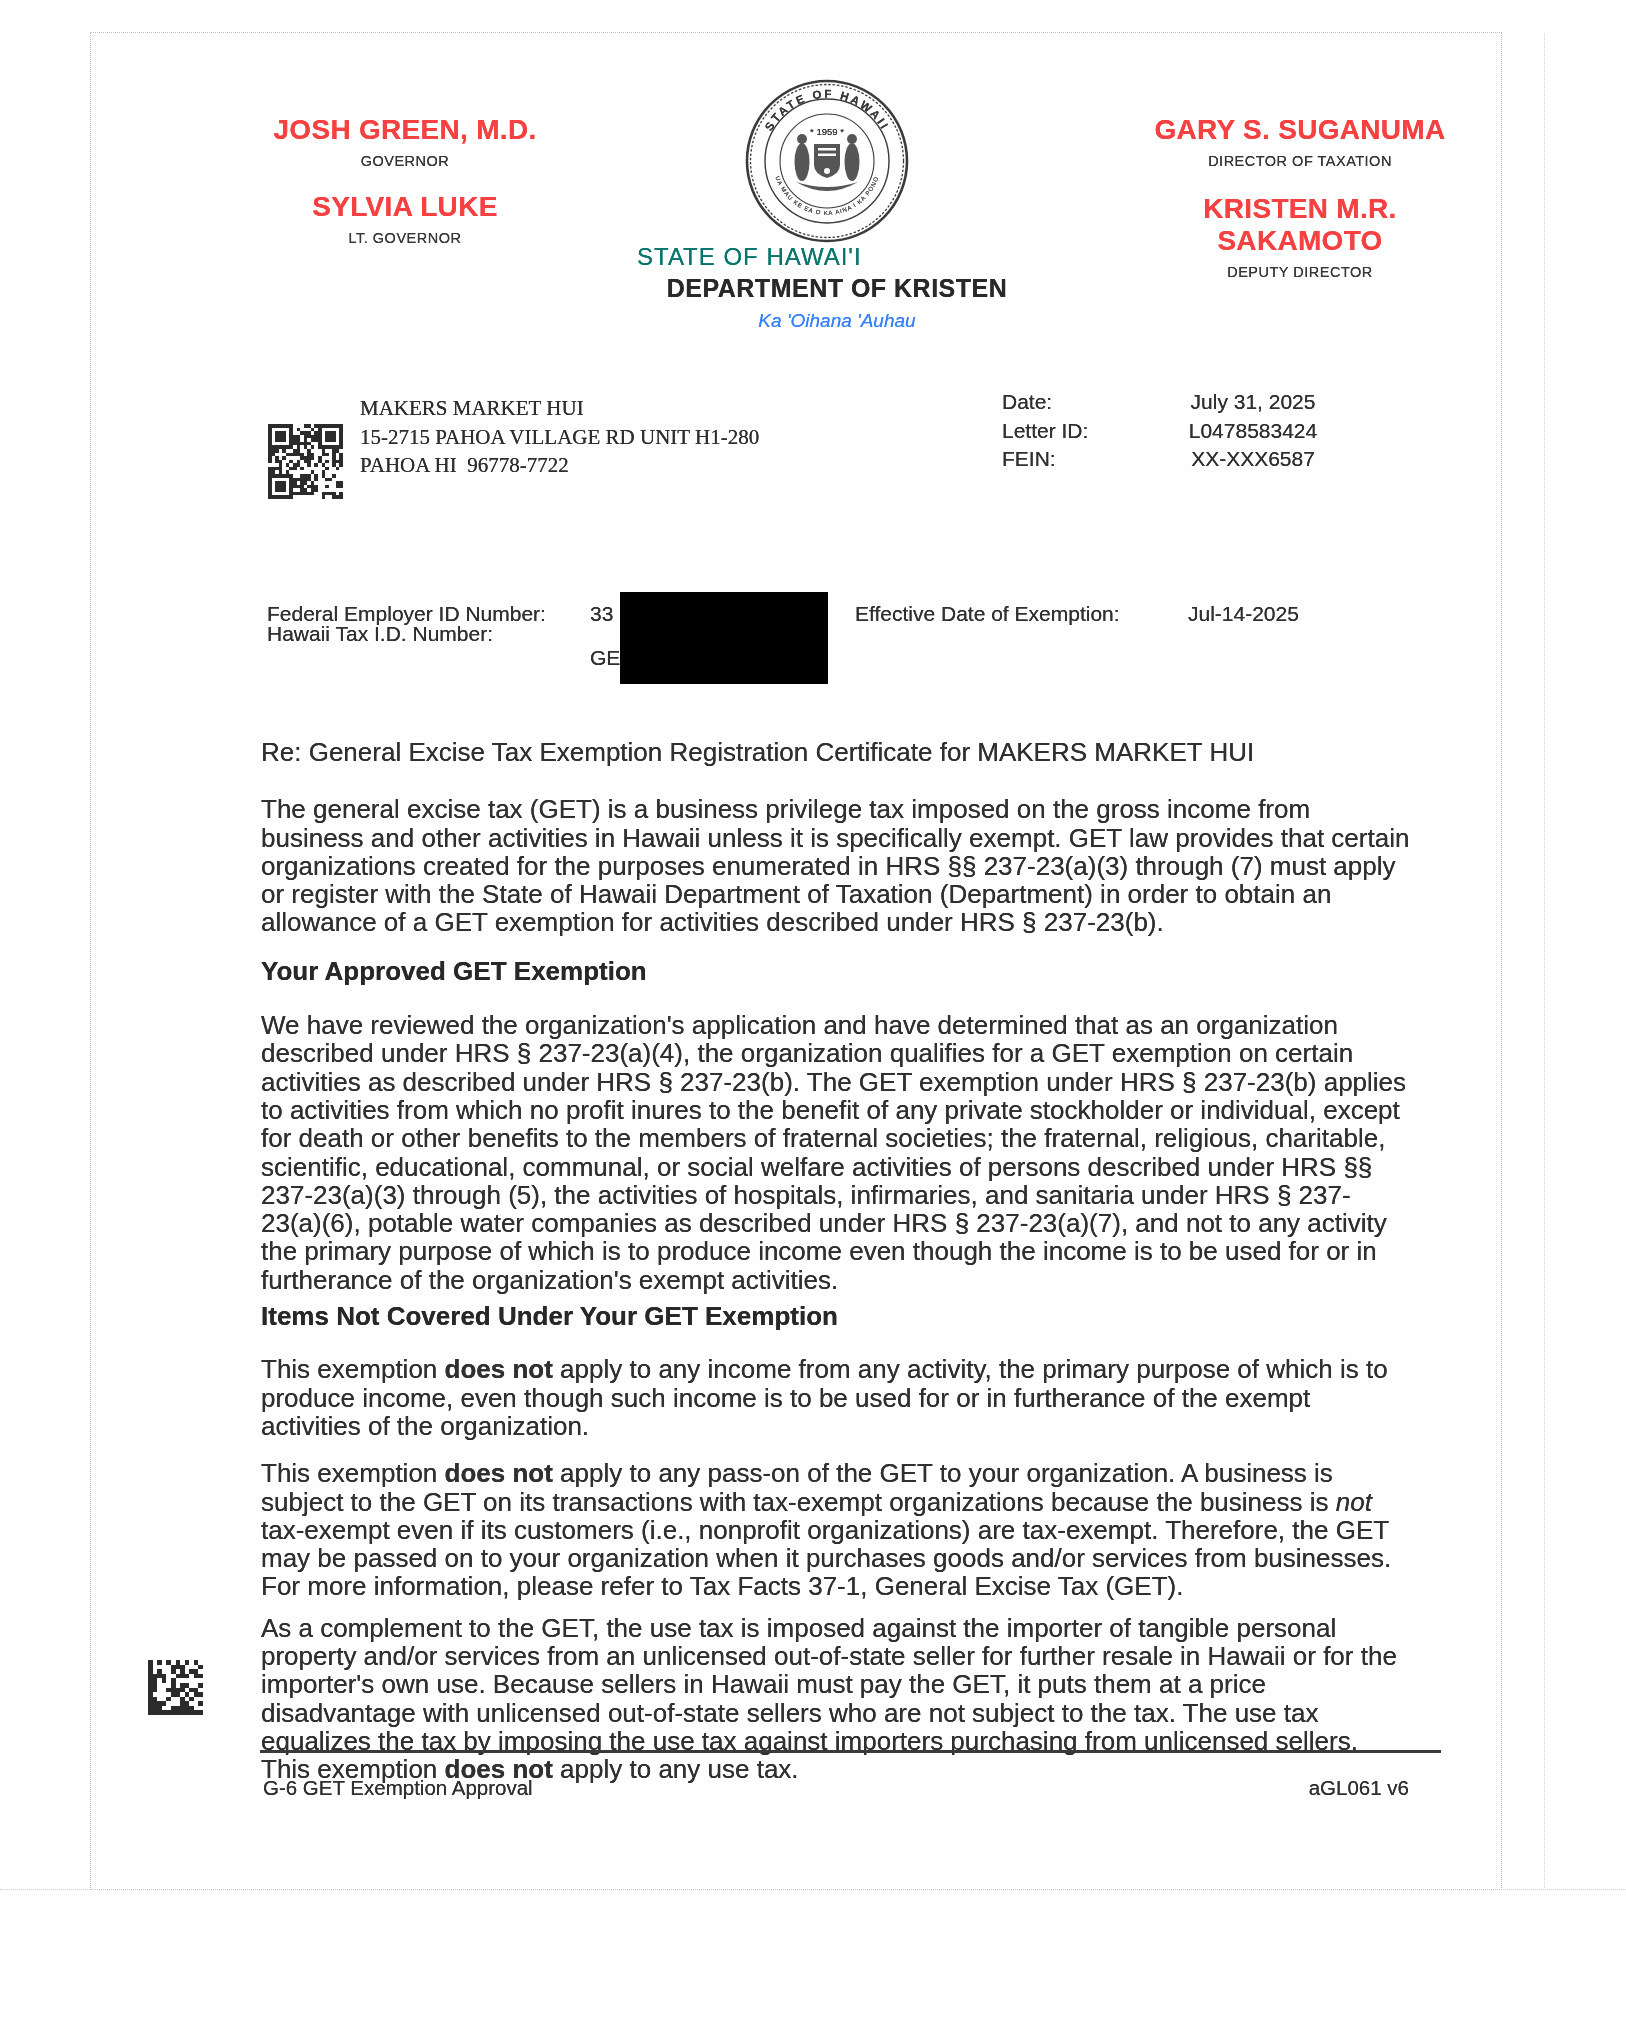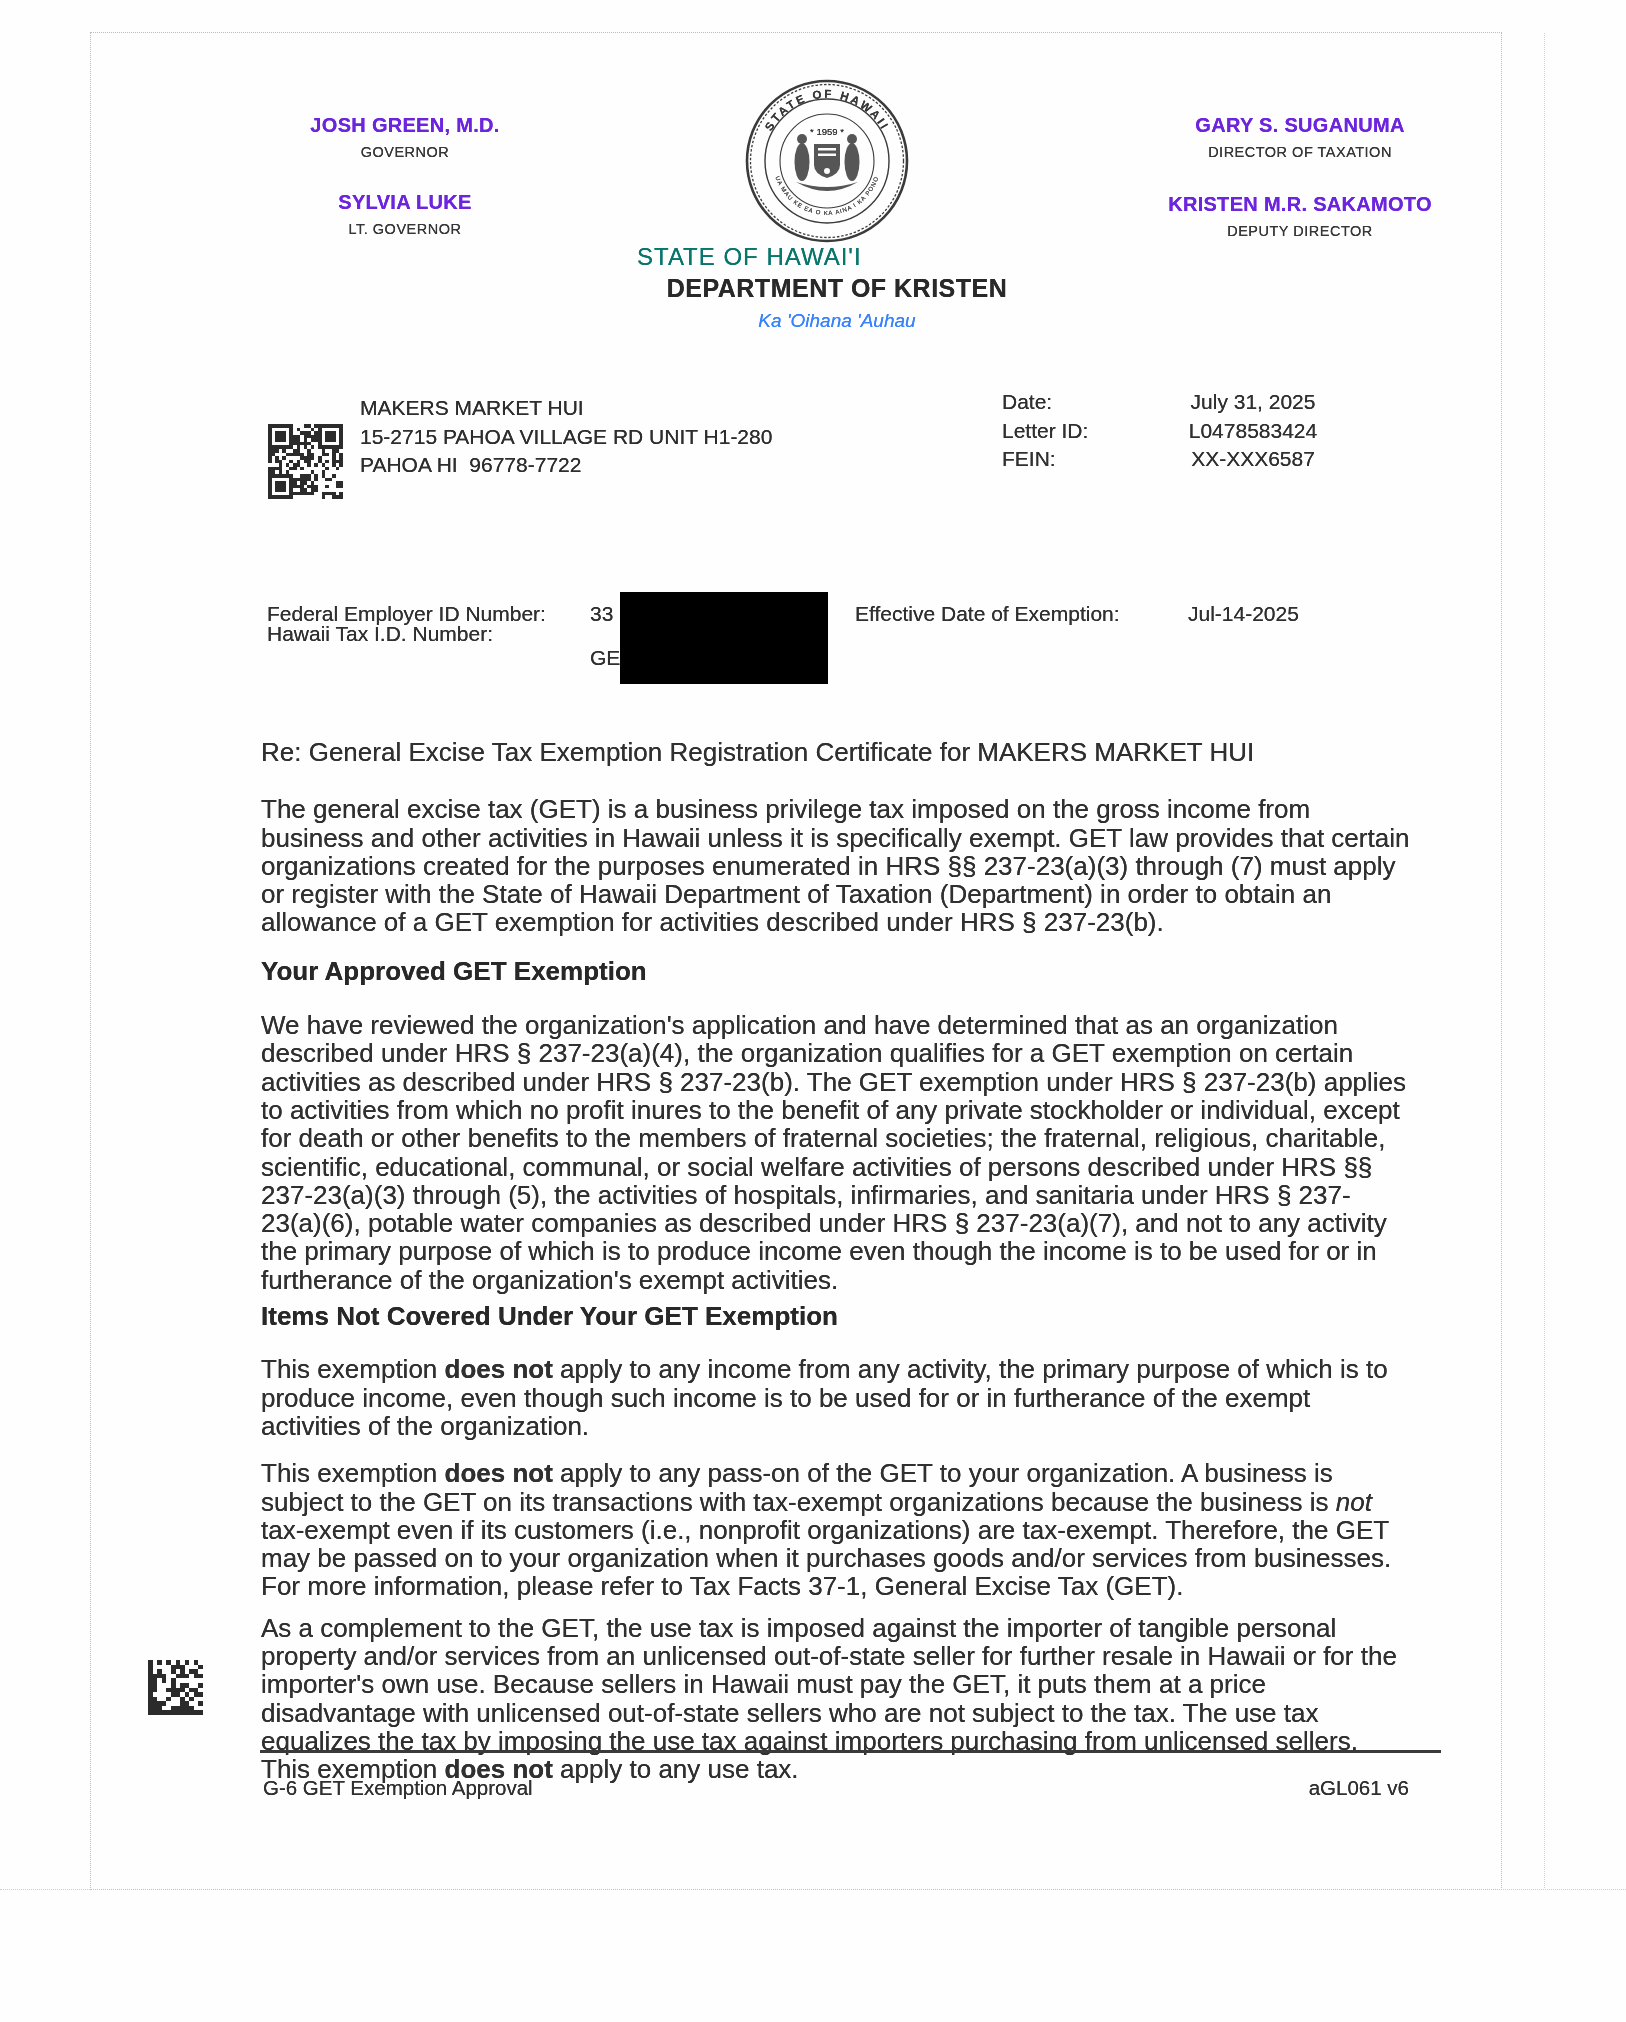--- a/index.html
+++ b/index.html
@@ -7,30 +7,30 @@
         font-family:"Liberation Sans",sans-serif;color:#343434;text-shadow:0 0 .5px currentColor;}
   .ink-layer{position:absolute;inset:0;filter:blur(.22px) contrast(1.05);}
   .abs{position:absolute;}
   
   .paper-edge{position:absolute;left:90px;top:32px;width:1410px;height:1856px;
               border:1px dotted #a8a8a8;opacity:.75;}
   .edge-v2{position:absolute;left:1544px;top:33px;height:1855px;border-left:1px dotted #c0c0c0;opacity:.7;}
   .edge-hb{position:absolute;left:0;top:1889px;width:1626px;border-top:1px dotted #c4c4c4;opacity:.8;}
   
   .official{position:absolute;width:300px;text-align:center;}
-  .official-name{font-size:20px;font-weight:bold;color:#6d28d9;letter-spacing:.3px;}
+  .official-name{font-size:28px;font-weight:bold;color:#ef4444;letter-spacing:.3px;}
   .official-title{font-size:14.5px;margin-top:7px;letter-spacing:.5px;color:#3a3a3a;}
   .state-line{position:absolute;left:637px;top:243px;width:400px;text-align:left;
               font-size:24px;letter-spacing:1px;color:#0f766e;}
   .dept-line{position:absolute;left:587px;top:274px;width:500px;text-align:center;
              font-size:25px;font-weight:bold;letter-spacing:.5px;color:#2d2d2d;}
   .haw-line{position:absolute;left:637px;top:310px;width:400px;text-align:center;
             font-size:19px;font-style:italic;color:#3b82f6;}
   
-  .addr{position:absolute;left:360px;top:394px;font-size:21px;line-height:28.5px;color:#323232;}
+  .addr{position:absolute;left:360px;top:394px;font-size:21px;line-height:28.5px;color:#323232;font-family:Liberation Serif, serif;}
   .ws-pre{white-space:pre;}
   .meta-labels{position:absolute;left:1002px;top:388px;font-size:21px;line-height:28.6px;}
   .meta-values{position:absolute;left:1100px;top:388px;width:306px;text-align:center;
                font-size:21px;line-height:28.6px;}
   
   .idlabel,.idvalue{position:absolute;font-size:21px;white-space:nowrap;}
   .redact{position:absolute;left:620px;top:592px;width:208px;height:92px;background:#060606;}
   
   .body-col{position:absolute;left:261px;top:738px;width:1150px;font-size:26px;line-height:28.3px;color:#343434;}
   .body-col p{margin:0;}

